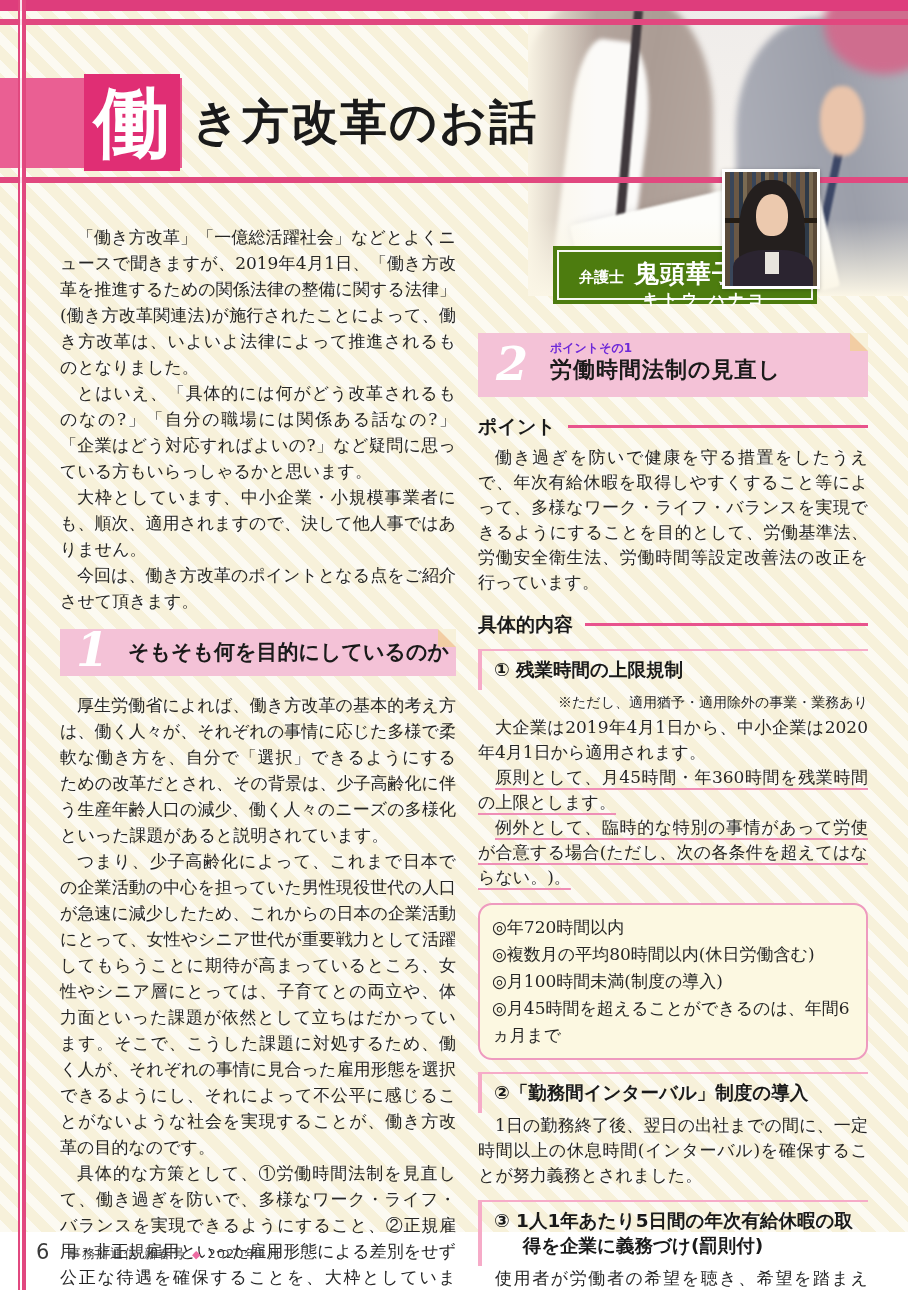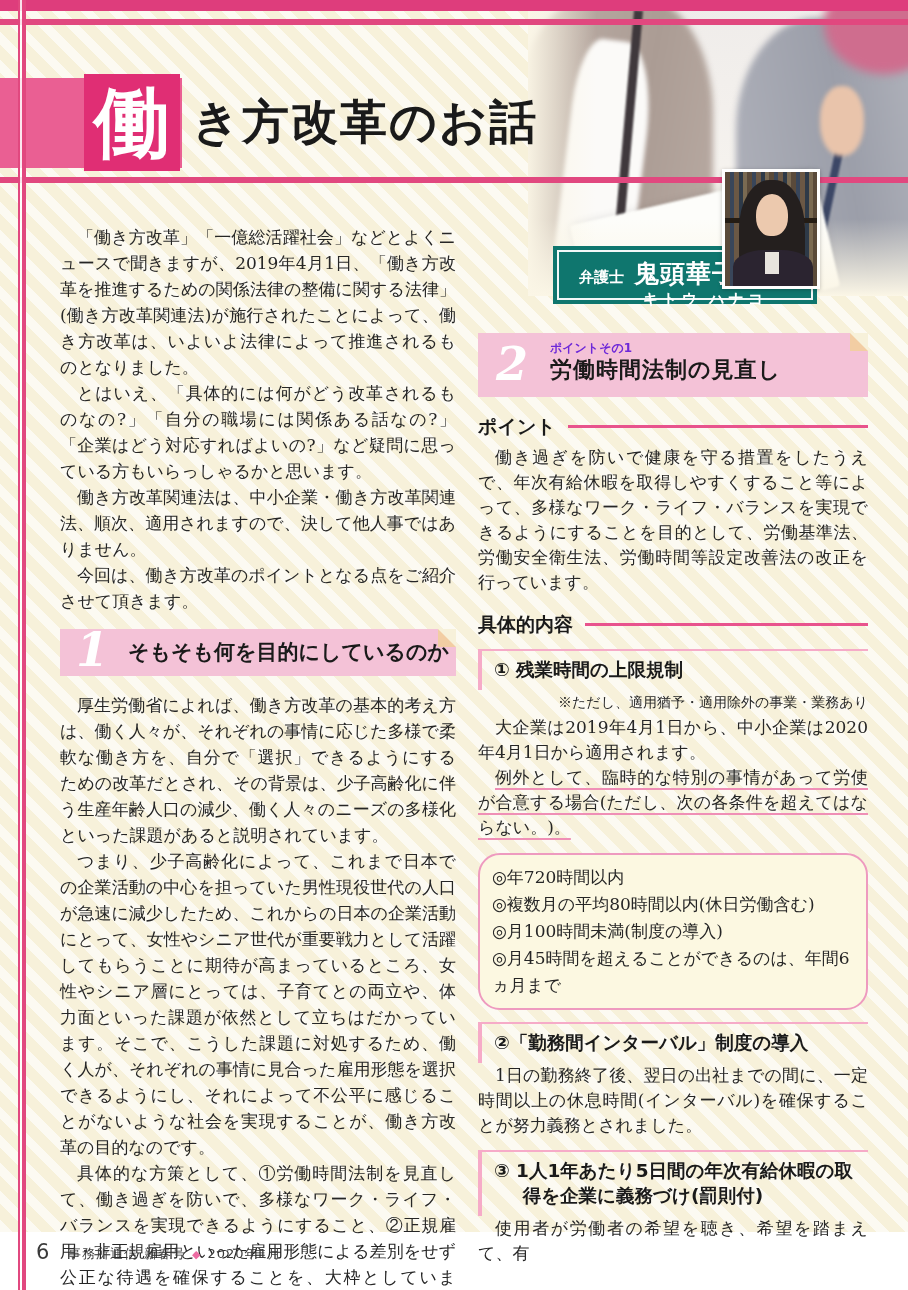--- a/index.html
+++ b/index.html
@@ -49,21 +49,21 @@
   
   .title-band { position:absolute; left:0; top:78px; width:182px; height:90px; background:#ea5f93; z-index:2; }
   .title-box  { position:absolute; left:84px; top:74px; width:96px; height:97px; background:#e02e74; z-index:3;
     display:flex; align-items:center; justify-content:center; }
   .title-box span { color:#fff; font-size:76px; font-weight:bold; line-height:1;
     font-family:"DejaVu Sans","Liberation Sans",sans-serif; }
   .title-rest { position:absolute; left:192px; top:98px; z-index:3; color:#1a1a1a;
     font-size:47px; font-weight:bold; letter-spacing:2px; line-height:1;
     font-family:"DejaVu Sans","Liberation Sans",sans-serif; }
   
-  .author-plate { position:absolute; left:553px; top:246px; width:264px; height:58px; background:#0f766e;
+  .author-plate { position:absolute; left:553px; top:246px; width:264px; height:58px; background:#4d7c0f;
     z-index:3; padding:4px; }
   .author-inner { width:100%; height:100%; border:2px solid rgba(255,255,255,.95); padding:5px 8px 2px 20px; }
   .author-row { display:flex; align-items:baseline; gap:10px; color:#fff; }
   .author-role { font-size:15px; font-weight:bold; }
   .author-name { font-size:25px; font-weight:bold; letter-spacing:1px; }
   .author-kana { color:#fff; font-size:15px; letter-spacing:4px; font-weight:bold; margin:0 0 0 64px; }
   .portrait { position:absolute; left:722px; top:169px; width:98px; height:120px; z-index:4;
     border:3px solid #fff; background:#2e2620; overflow:hidden; box-shadow:0 1px 4px rgba(0,0,0,.25); }
   .bookshelf { position:absolute; inset:0;
     background:repeating-linear-gradient(90deg,#5a4a3a 0 5px,#39465a 5px 9px,#6b5845 9px 14px,#2e3a48 14px 18px,#7a6a52 18px 22px); }
@@ -100,21 +100,21 @@
     font-family:"DejaVu Sans","Liberation Sans",sans-serif; font-size:19px; font-weight:bold; color:#1a1a1a; }
   .ruled-heading .rule { flex:1; height:2.5px; background:#e8538d; }
   .point-body { margin-top:6px; }
   .subitem { border-top:2.5px solid #f6abc8; margin-top:12px; }
   .subitem .sub-h { border-left:4px solid #f6abc8; padding:7px 0 7px 12px; margin-top:0;
     font-family:"DejaVu Sans","Liberation Sans",sans-serif; font-size:18.5px; font-weight:bold;
     color:#1a1a1a; line-height:1.35; text-align:left; text-indent:0; }
   .sub-h.hang { text-indent:-1.55em; padding-left:calc(12px + 1.55em); }
   .note { text-align:right; font-size:14px; margin-top:0; text-indent:0; }
   .u, .u-p { text-decoration:underline; text-decoration-color:#ef8fb6; text-decoration-thickness:2px; text-underline-offset:5px; }
-  .cond-box { margin-top:13px; background:#fcf8e1; border:2px solid #ee9abf; border-radius:22px;
+  .cond-box { margin-top:13px; background:#fcf8e1; border:2px solid #ee9abf; border-radius:14px;
     padding:9px 12px; list-style:none; }
   .cond-box li { line-height:27px; text-align:left; }
   
   .footer { position:absolute; left:0; top:1240px; width:908px; z-index:5;
     font-family:"DejaVu Sans","Liberation Sans",sans-serif; color:#3a3a3a; }
   .footer .pgnum { position:absolute; left:36px; top:0; font-size:21px; }
   .footer .pubrow { position:absolute; left:68px; top:5px; font-size:13px; letter-spacing:1px;
     display:flex; align-items:center; gap:6px; }
   .footer .diamond { color:#ec6ba2; font-size:11px; }
 </style>
@@ -163,21 +163,21 @@
     <div class="shelf-line"></div>
     <div class="p-hair"></div>
     <div class="p-face"></div>
     <div class="p-body"></div>
     <div class="p-collar"></div>
   </div>
 
   <div class="col col-left">
     <p>「働き方改革」「一億総活躍社会」などとよくニュースで聞きますが、2019年4月1日、「働き方改革を推進するための関係法律の整備に関する法律」(働き方改革関連法)が施行されたことによって、働き方改革は、いよいよ法律によって推進されるものとなりました。</p>
     <p>とはいえ、「具体的には何がどう改革されるものなの?」「自分の職場には関係ある話なの?」「企業はどう対応すればよいの?」など疑問に思っている方もいらっしゃるかと思います。</p>
-    <p>働き方改革関連法は、中小企業・働き方改革関連法、順次、適用されますので、決して他人事ではありません。</p>
+    <p>大枠としています、中小企業・小規模事業者にも、順次、適用されますので、決して他人事ではありません。</p>
     <p>今回は、働き方改革のポイントとなる点をご紹介させて頂きます。</p>
 
     <div class="banner banner1">
       <div class="dogear"></div>
       <span class="num">1</span>
       <div class="b-title">そもそも何を目的にしているのか</div>
     </div>
 
     <div class="s1-body">
       <p>厚生労働省によれば、働き方改革の基本的考え方は、働く人々が、それぞれの事情に応じた多様で柔軟な働き方を、自分で「選択」できるようにするための改革だとされ、その背景は、少子高齢化に伴う生産年齢人口の減少、働く人々のニーズの多様化といった課題があると説明されています。</p>
@@ -202,20 +202,21 @@
 
     <div class="ruled-heading">
       <span>具体的内容</span>
       <span class="rule"></span>
     </div>
 
     <div class="subitem">
       <p class="sub-h">① 残業時間の上限規制</p>
       <p class="note">※ただし、適用猶予・適用除外の事業・業務あり</p>
       <p>大企業は2019年4月1日から、中小企業は2020年4月1日から適用されます。</p>
+      <p class="u-p">原則として、月45時間・年360時間を残業時間の上限とします。</p>
       <p class="u-p">例外として、臨時的な特別の事情があって労使が合意する場合(ただし、次の各条件を超えてはならない。)。</p>
       <ul class="cond-box">
         <li>◎年720時間以内</li>
         <li>◎複数月の平均80時間以内(休日労働含む)</li>
         <li>◎月100時間未満(制度の導入)</li>
         <li>◎月45時間を超えることができるのは、年間6ヵ月まで</li>
       </ul>
     </div>
 
     <div class="subitem">

